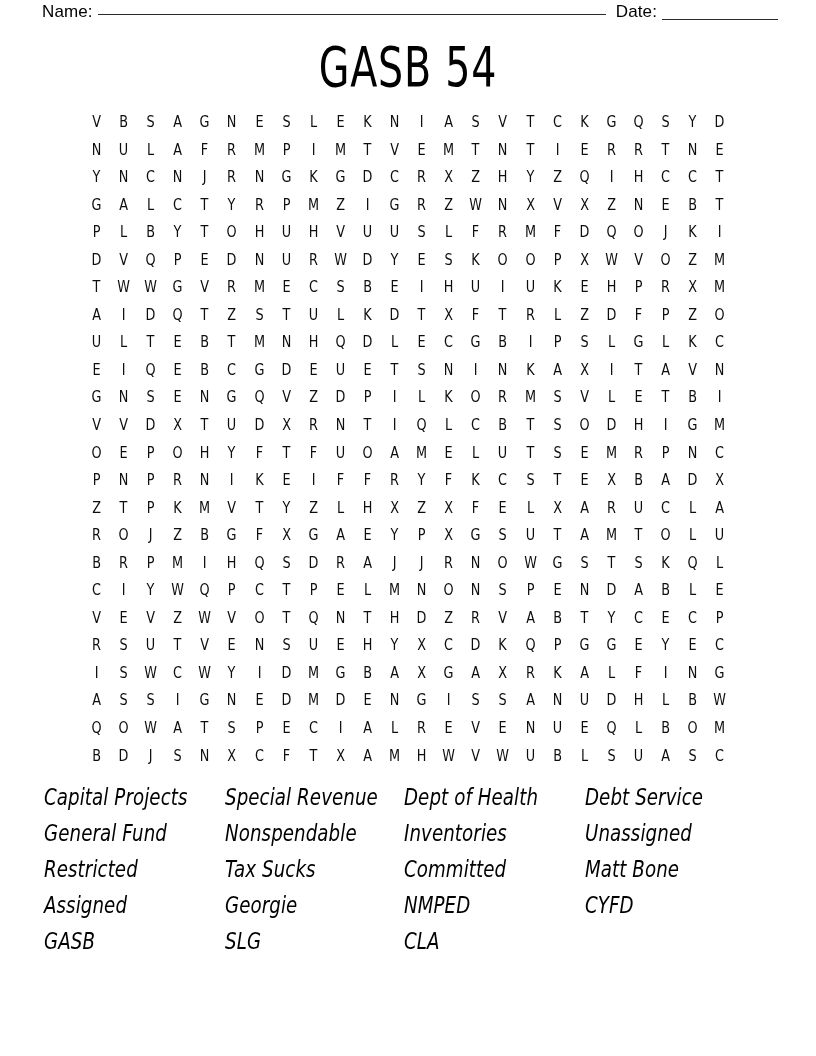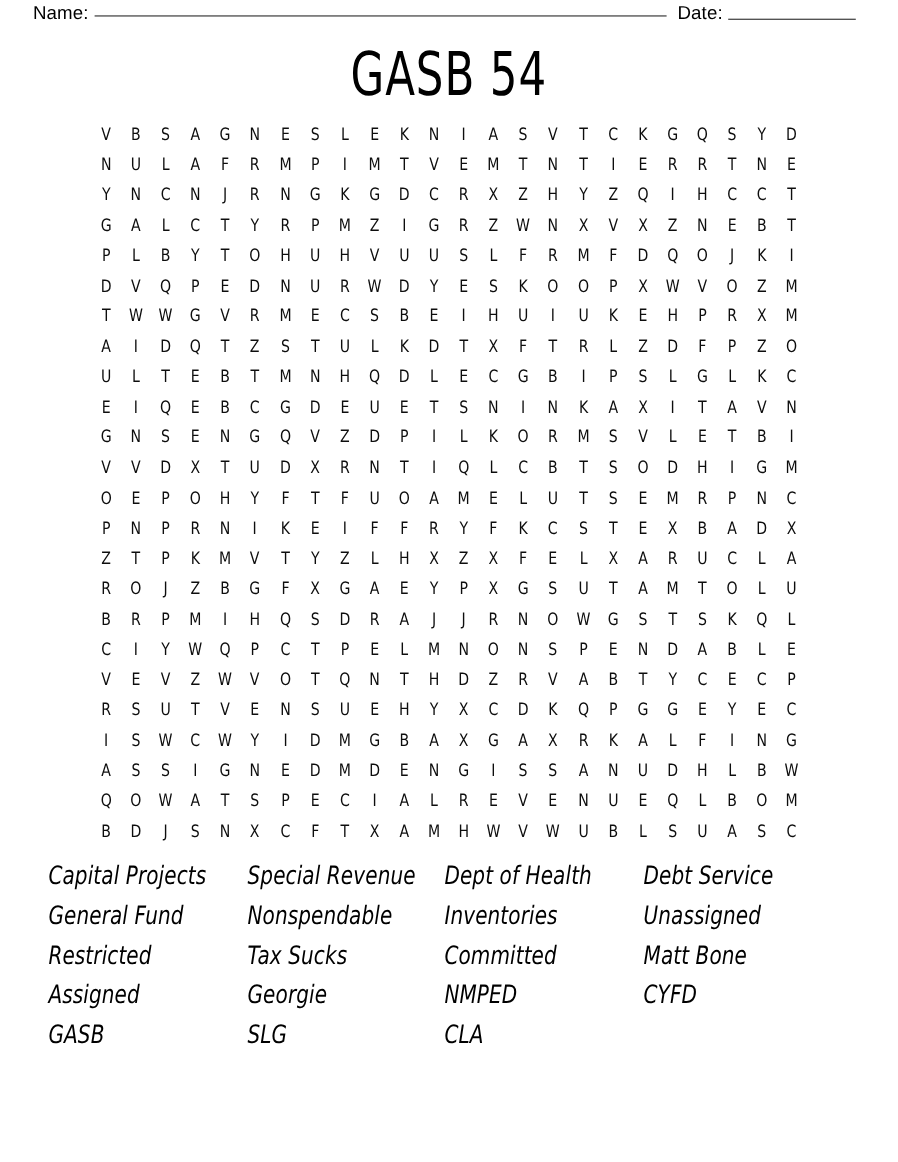--- a/index.html
+++ b/index.html
@@ -18,21 +18,21 @@
 
   
   #header-line {
     position: absolute;
     top: 2px;
     left: 0;
     width: 816px;
     height: 26px;
     display: flex;
     align-items: baseline;
-    padding: 0 38px 0 30px;
+    padding: 0 38px 0 42px;
     box-sizing: border-box;
     font-size: 17px;
     letter-spacing: 0.1px;
   }
   #header-line .fld-label {
     white-space: nowrap;
     line-height: 20px;
   }
   #header-line .rule {
     display: inline-block;
@@ -40,21 +40,21 @@
     height: 14px;
     margin-left: 5px;
     position: relative;
     top: -2px;
   }
   #name-rule { flex: 1 1 auto; }
   #date-rule { width: 116px; flex: 0 0 auto; }
   #date-group {
     margin-left: 10px;
     display: flex;
-    align-items: center;
+    align-items: flex-end;
     flex: 0 0 auto;
   }
 
   
   #puzzle-title {
     position: absolute;
     top: 36px;
     left: 0;
     width: 816px;
     text-align: center;

